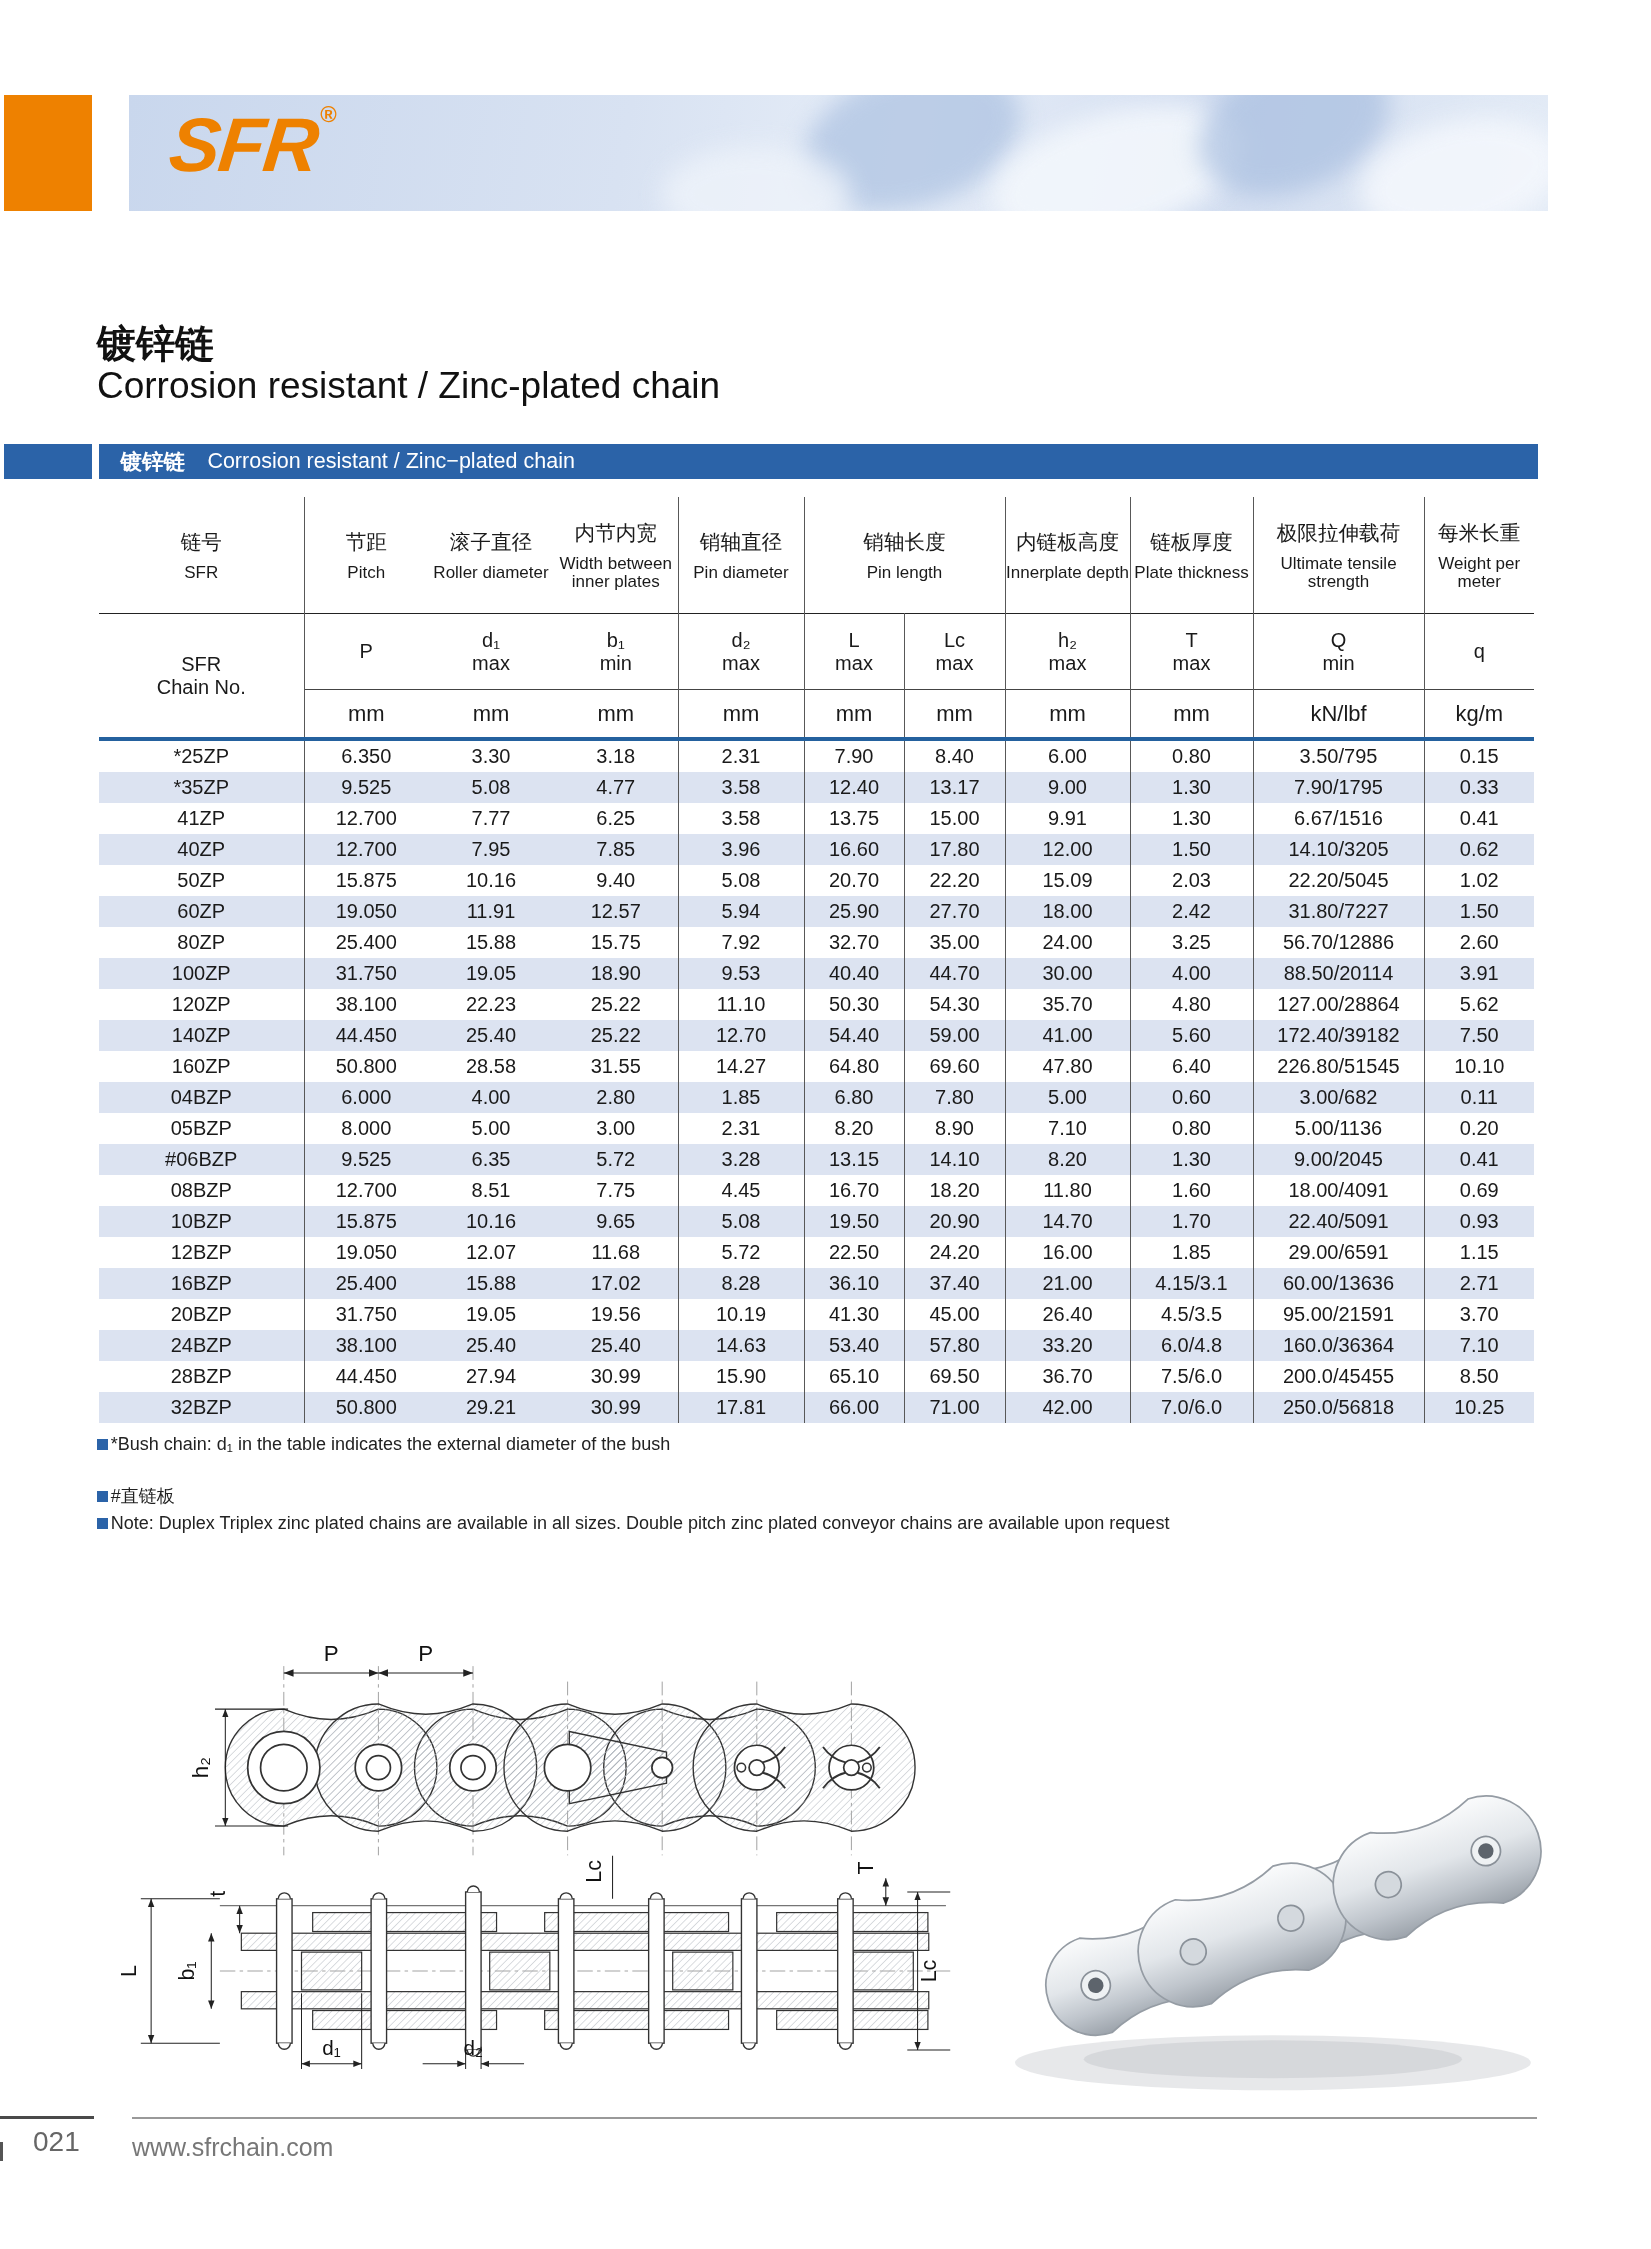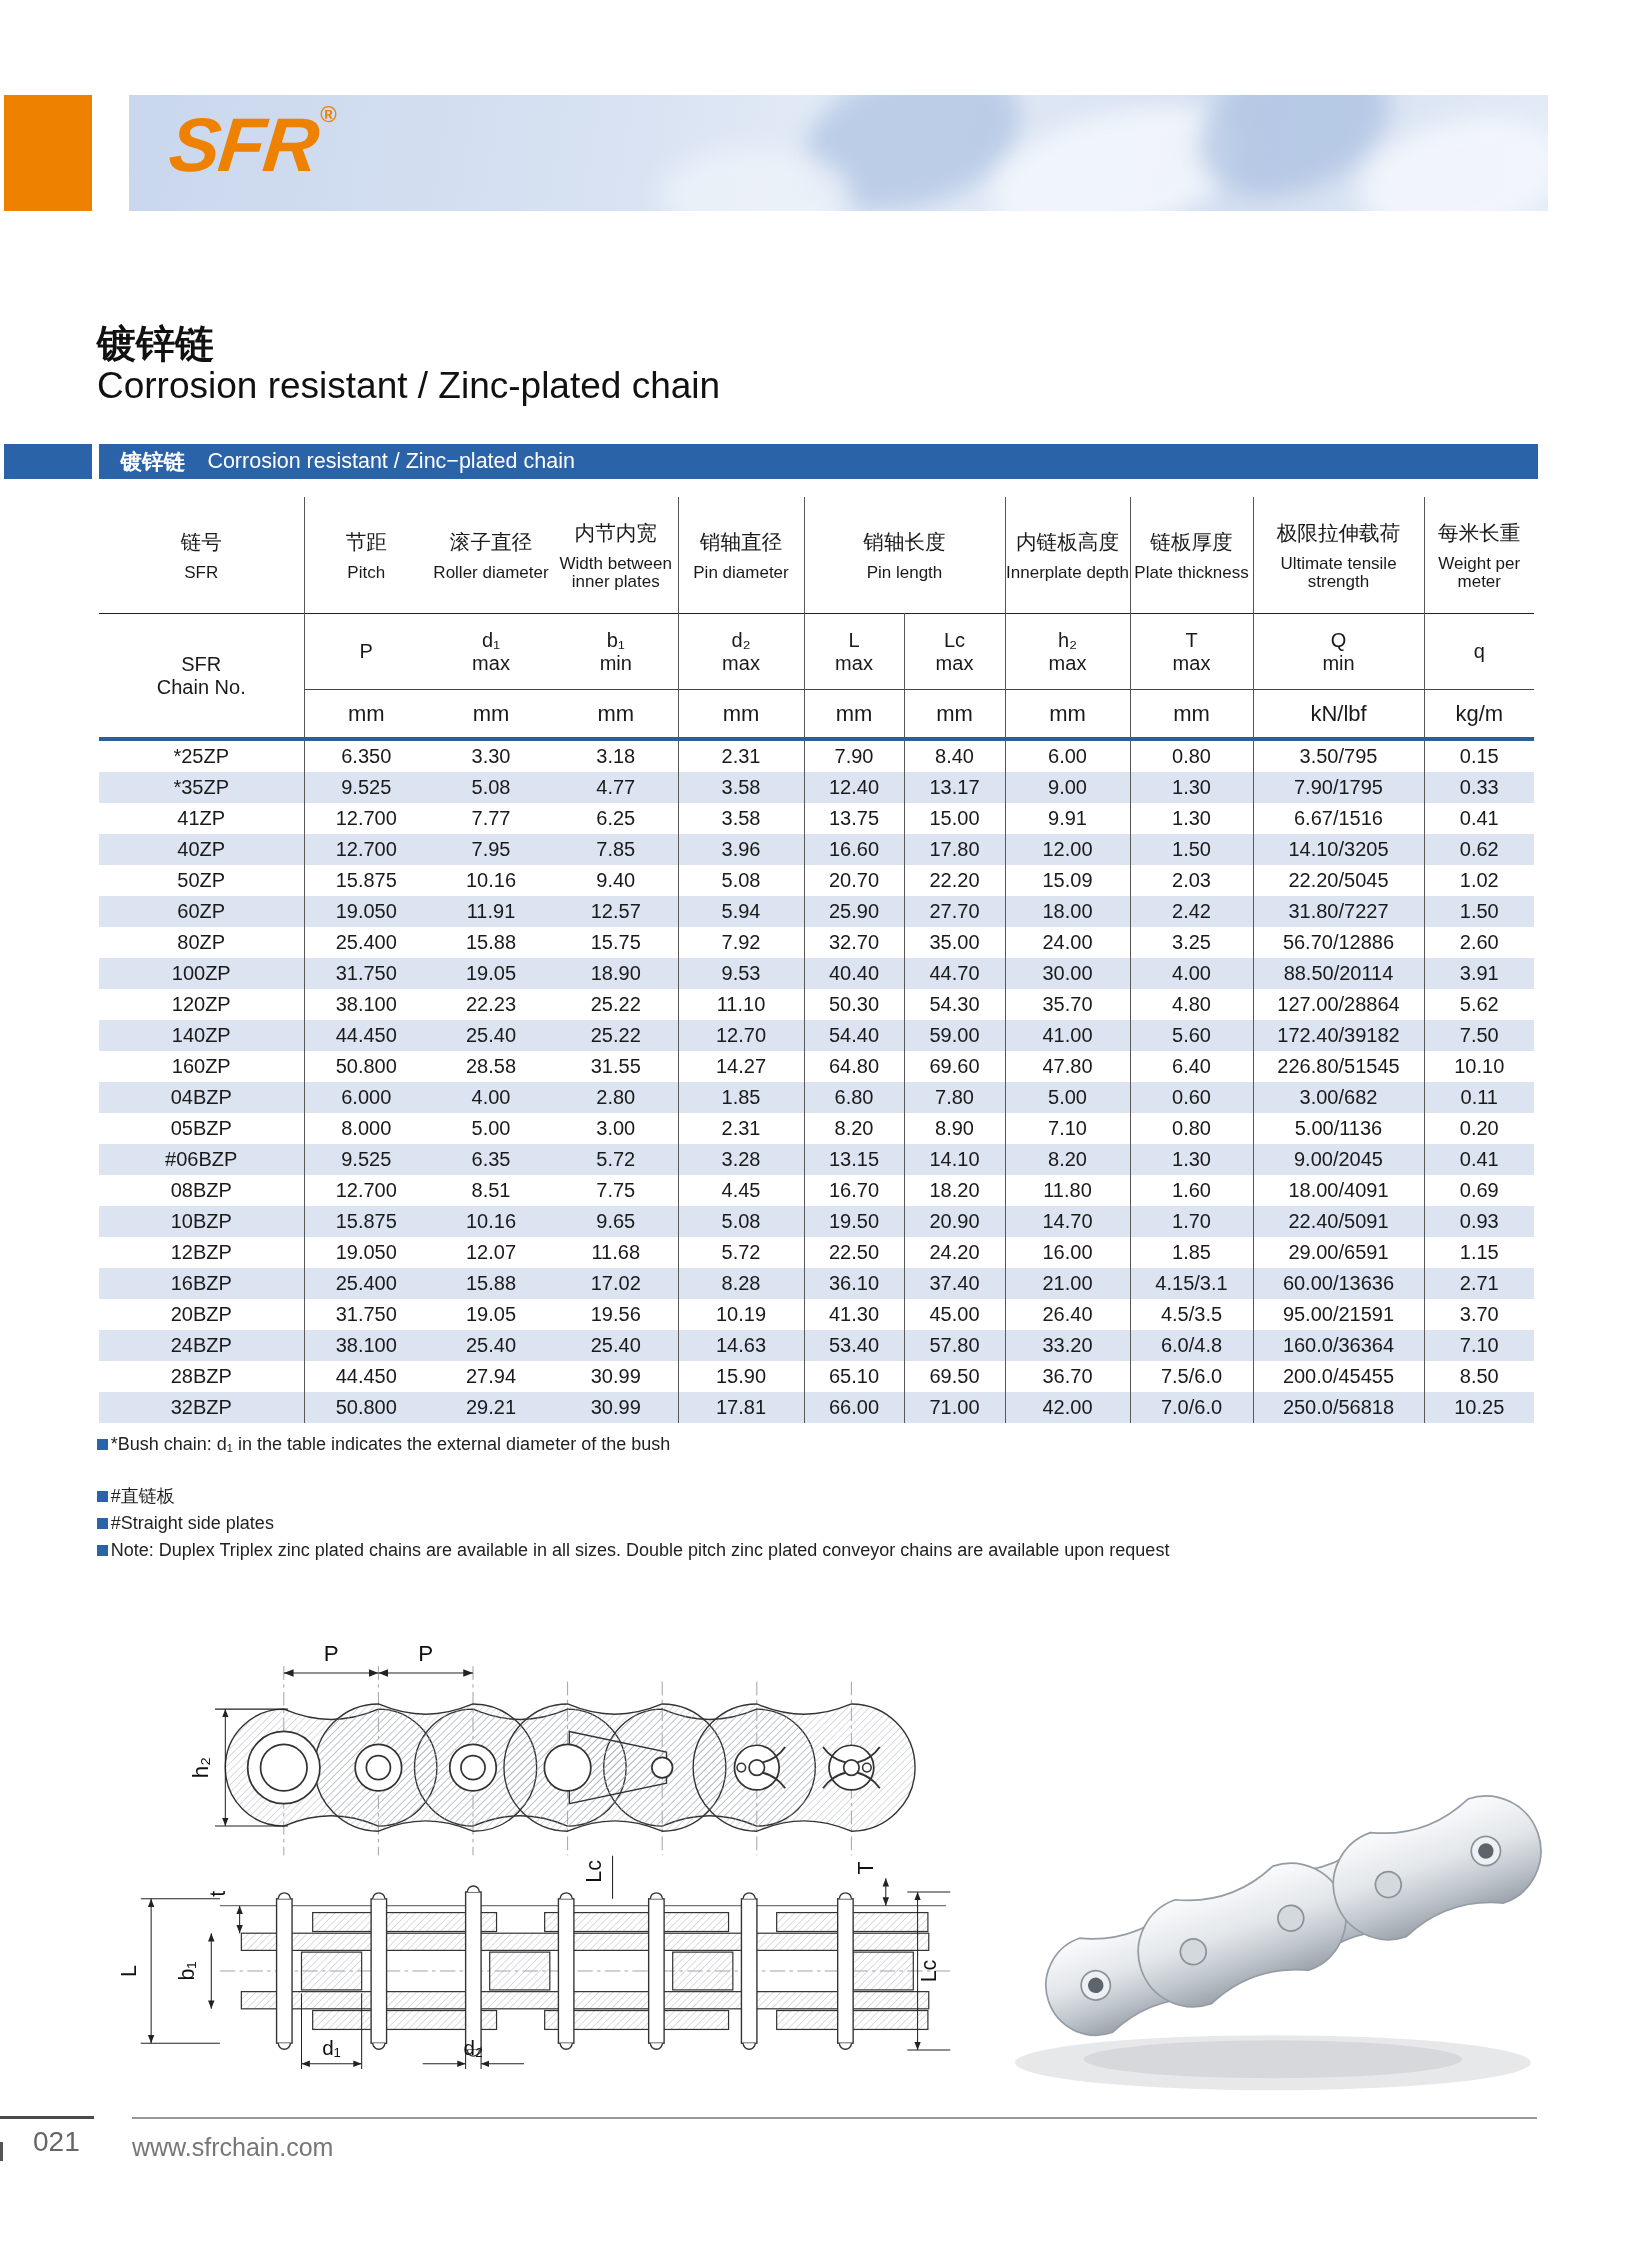--- a/index.html
+++ b/index.html
@@ -479,24 +479,20 @@
 </table>
 
 <div class="abs" id="notes">
   <div class="note">
       <span class="bullet"></span>
       <span>*Bush chain: d₁ in the table indicates the external diameter of the bush</span>
     </div>
   <div class="note gap">
       <span class="bullet"></span>
       <span>#直链板</span>
-    </div>
-  <div class="note">
-      <span class="bullet"></span>
-      <span>#Straight side plates</span>
     </div>
   <div class="note">
       <span class="bullet"></span>
       <span>Note: Duplex Triplex zinc plated chains are available in all sizes. Double pitch zinc plated conveyor chains are available upon request</span>
     </div>
 </div>
 
 <svg class="abs" id="plan-view" width="860" height="258" viewBox="0 0 1000 300">
   <defs>
     <pattern id="h1" width="6" height="6" patternTransform="rotate(45)" patternUnits="userSpaceOnUse">

